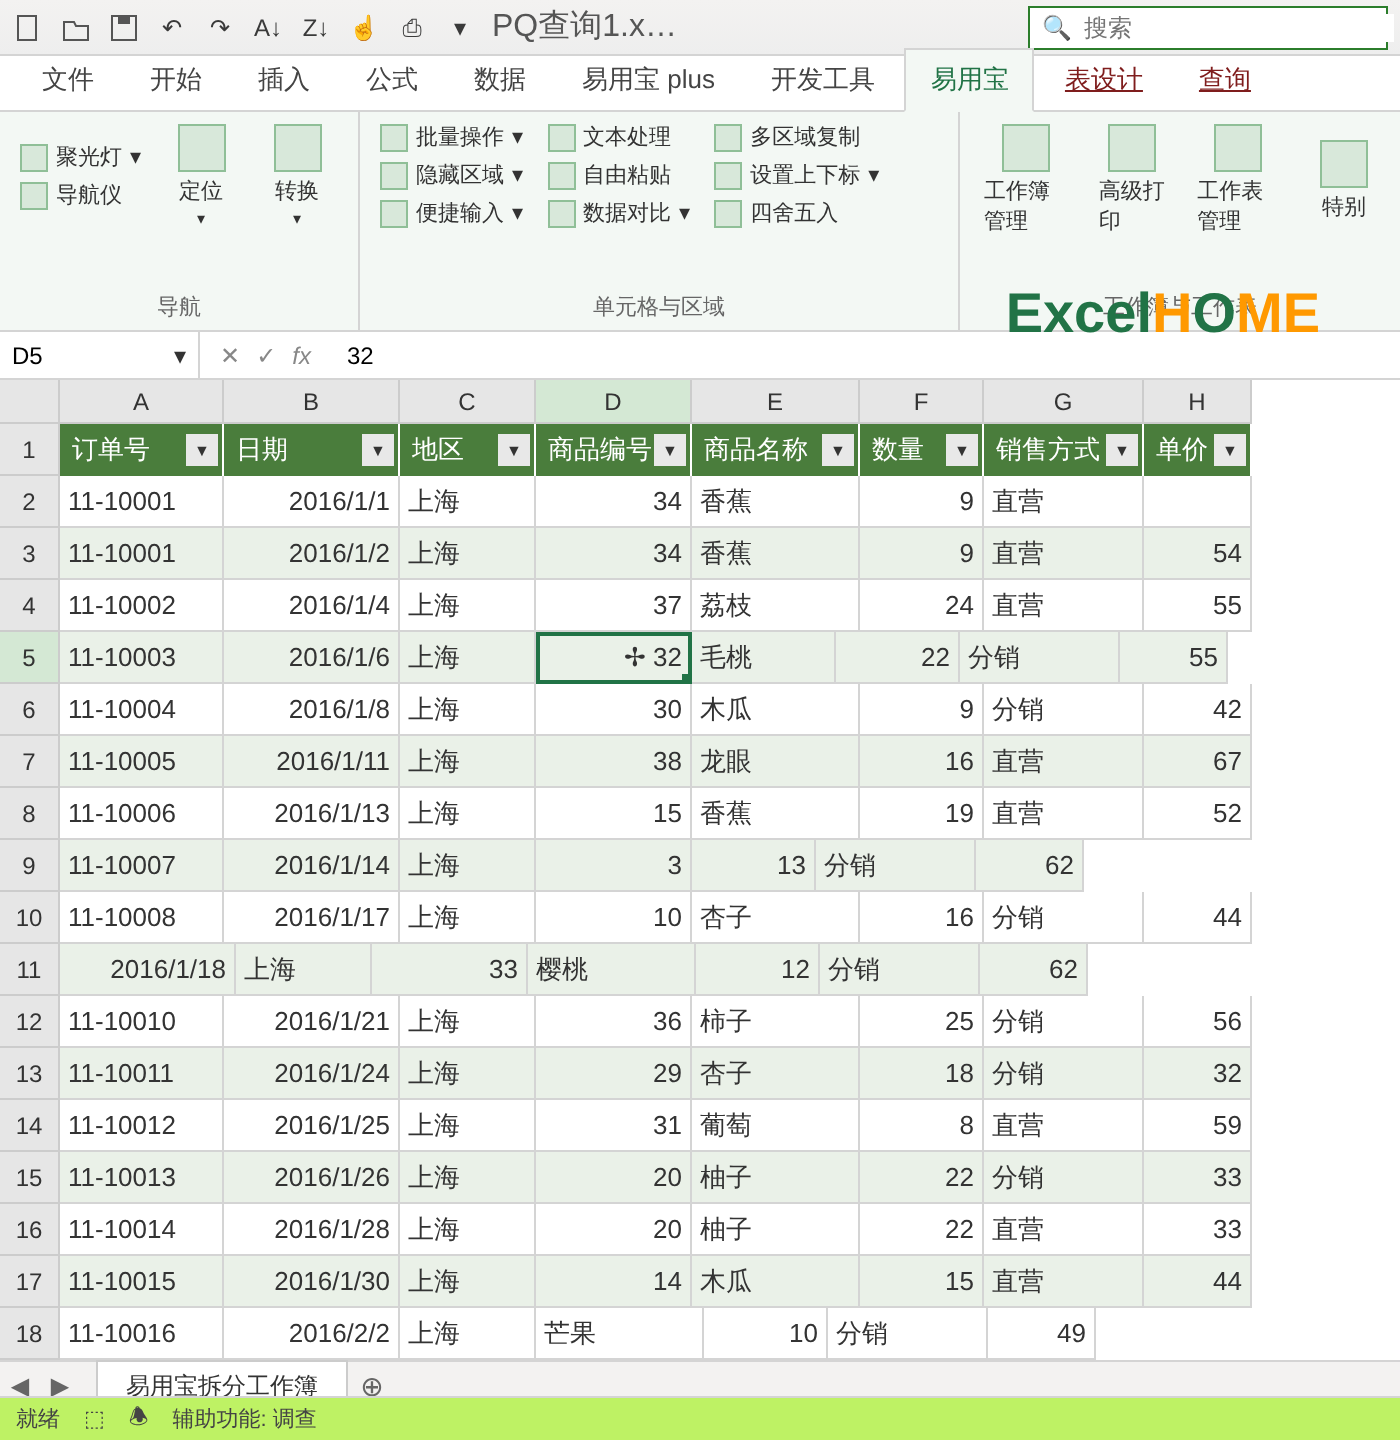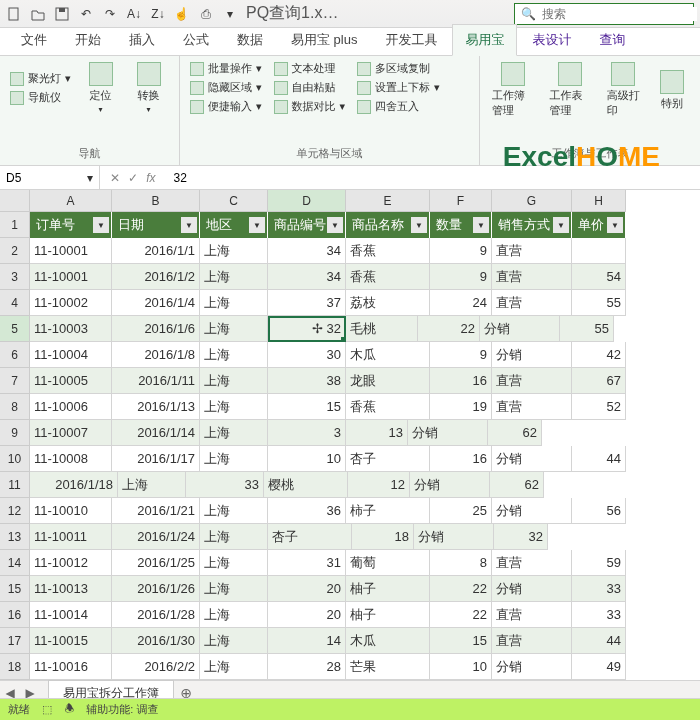--- a/index.html
+++ b/index.html
@@ -6,21 +6,21 @@
 body { background:#fff; width:700px; height:720px; overflow:hidden; font-size:12px; color:#333; position:relative; }
 .titlebar { height:28px; background:linear-gradient(#f3f2f1,#eeeeee); border-bottom:1px solid #d4d4d4; display:flex; align-items:center; padding:0 6px; gap:8px; }
 .qat { display:flex; gap:8px; align-items:center; }
 .qat .ic { width:16px; height:16px; display:flex; align-items:center; justify-content:center; color:#3a3a3a; cursor:pointer; }
 .title-text { flex:1; text-align:left; font-size:16px; color:#555; }
 .searchbox { display:flex; align-items:center; border:1px solid #2b7d2b; height:22px; width:180px; padding:0 6px; gap:6px; background:#fff; }
 .searchbox input { border:none; outline:none; flex:1; font-size:12px; }
 .tabs { height:28px; background:#fff; border-bottom:1px solid #d4d4d4; display:flex; align-items:flex-end; padding-left:8px; gap:2px; }
 .tab { padding:6px 12px; font-size:13px; color:#444; cursor:pointer; border:1px solid transparent; border-bottom:none; }
 .tab.active { color:#217346; border-color:#d4d4d4; background:#f3f8f4; border-bottom:1px solid #f3f8f4; margin-bottom:-1px; }
-.tab.ctx { color:#4c1d95; }
+.tab.ctx { color:#7f1d1d;text-decoration:underline; }
 .ribbon { height:110px; background:#f3f8f4; border-bottom:1px solid #d4d4d4; display:flex; position:relative; }
 .rgroup { border-right:1px solid #d4d4d4; padding:4px 8px; display:flex; flex-direction:column; justify-content:space-between; }
 .rgroup .glabel { text-align:center; font-size:11px; color:#666; }
 .rrow { display:flex; gap:8px; align-items:center; }
 .rbtn { display:flex; flex-direction:column; align-items:center; gap:2px; cursor:pointer; padding:2px 4px; min-width:40px; }
 .rbtn .bic { width:24px; height:24px; background:#d8e8da; border:1px solid #8fbf97; }
 .rbtn span { font-size:11px; }
 .rbtn-s { display:flex; align-items:center; gap:4px; cursor:pointer; font-size:11px; padding:1px 2px; white-space:nowrap; }
 .rbtn-s .sic { width:14px; height:14px; background:#d8e8da; border:1px solid #8fbf97; }
 .rcol { display:flex; flex-direction:column; gap:2px; }
@@ -155,25 +155,25 @@
     <div class="glabel">单元格与区域</div>
   </div>
   <div class="rgroup" style="flex:1;border-right:none">
     <div class="rrow">
       <div class="rbtn">
           <div class="bic"></div>
           <span>工作簿管理</span>
         </div>
       <div class="rbtn">
           <div class="bic"></div>
+          <span>高级打印</span>
+        </div>
+      <div class="rbtn">
+          <div class="bic"></div>
           <span>工作表管理</span>
-        </div>
-      <div class="rbtn">
-          <div class="bic"></div>
-          <span>高级打印</span>
         </div>
       <div class="rbtn">
           <div class="bic"></div>
           <span>特别</span>
         </div>
     </div>
     <div class="glabel">工作簿与工作表</div>
   </div>
   <div class="logo-overlay"><span class="g">Excel</span><span class="o">H</span><span class="g">O</span><span class="o">ME</span></div>
 </div>
@@ -352,20 +352,21 @@
       <div class="cell" style="width:84px">柿子</div>
       <div class="cell num" style="width:62px">25</div>
       <div class="cell" style="width:80px">分销</div>
       <div class="cell num" style="width:54px">56</div>
     </div>
     <div style="display:flex">
       <div class="rowhdr">13</div>
       <div class="cell even" style="width:82px">11-10011</div>
       <div class="cell even num" style="width:88px">2016/1/24</div>
       <div class="cell even" style="width:68px">上海</div>
+      <div class="cell even num" style="width:78px">29</div>
       <div class="cell even" style="width:84px">杏子</div>
       <div class="cell even num" style="width:62px">18</div>
       <div class="cell even" style="width:80px">分销</div>
       <div class="cell even num" style="width:54px">32</div>
     </div>
     <div style="display:flex">
       <div class="rowhdr">14</div>
       <div class="cell" style="width:82px">11-10012</div>
       <div class="cell num" style="width:88px">2016/1/25</div>
       <div class="cell" style="width:68px">上海</div>
@@ -406,21 +407,20 @@
       <div class="cell even" style="width:84px">木瓜</div>
       <div class="cell even num" style="width:62px">15</div>
       <div class="cell even" style="width:80px">直营</div>
       <div class="cell even num" style="width:54px">44</div>
     </div>
     <div style="display:flex">
       <div class="rowhdr">18</div>
       <div class="cell" style="width:82px">11-10016</div>
       <div class="cell num" style="width:88px">2016/2/2</div>
       <div class="cell" style="width:68px">上海</div>
-      <div class="cell num" style="width:78px">28</div>
       <div class="cell" style="width:84px">芒果</div>
       <div class="cell num" style="width:62px">10</div>
       <div class="cell" style="width:80px">分销</div>
       <div class="cell num" style="width:54px">49</div>
     </div>
   </div>
 
 <div class="sheetbar">
   <div class="navbtn">◀</div>
   <div class="navbtn">▶</div>

